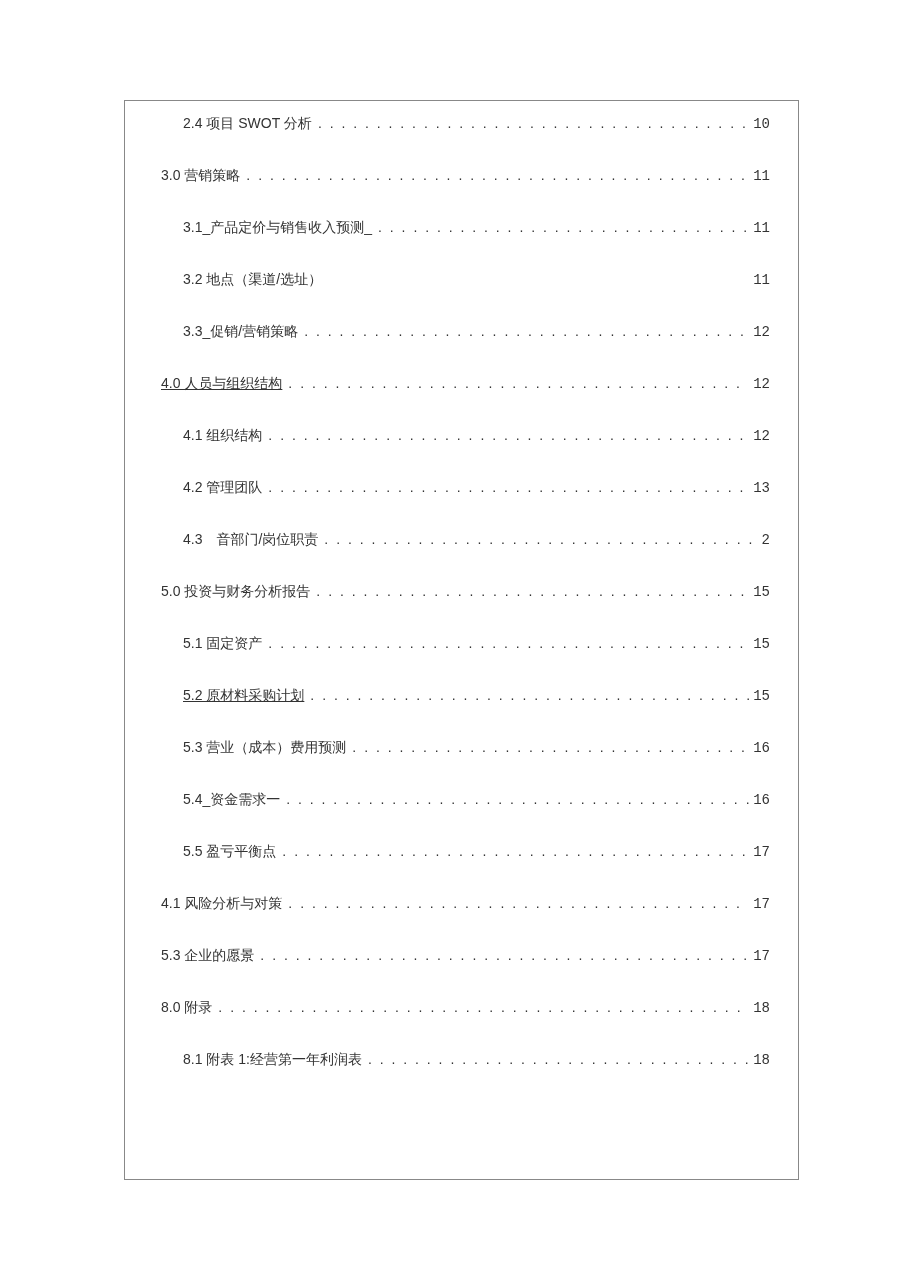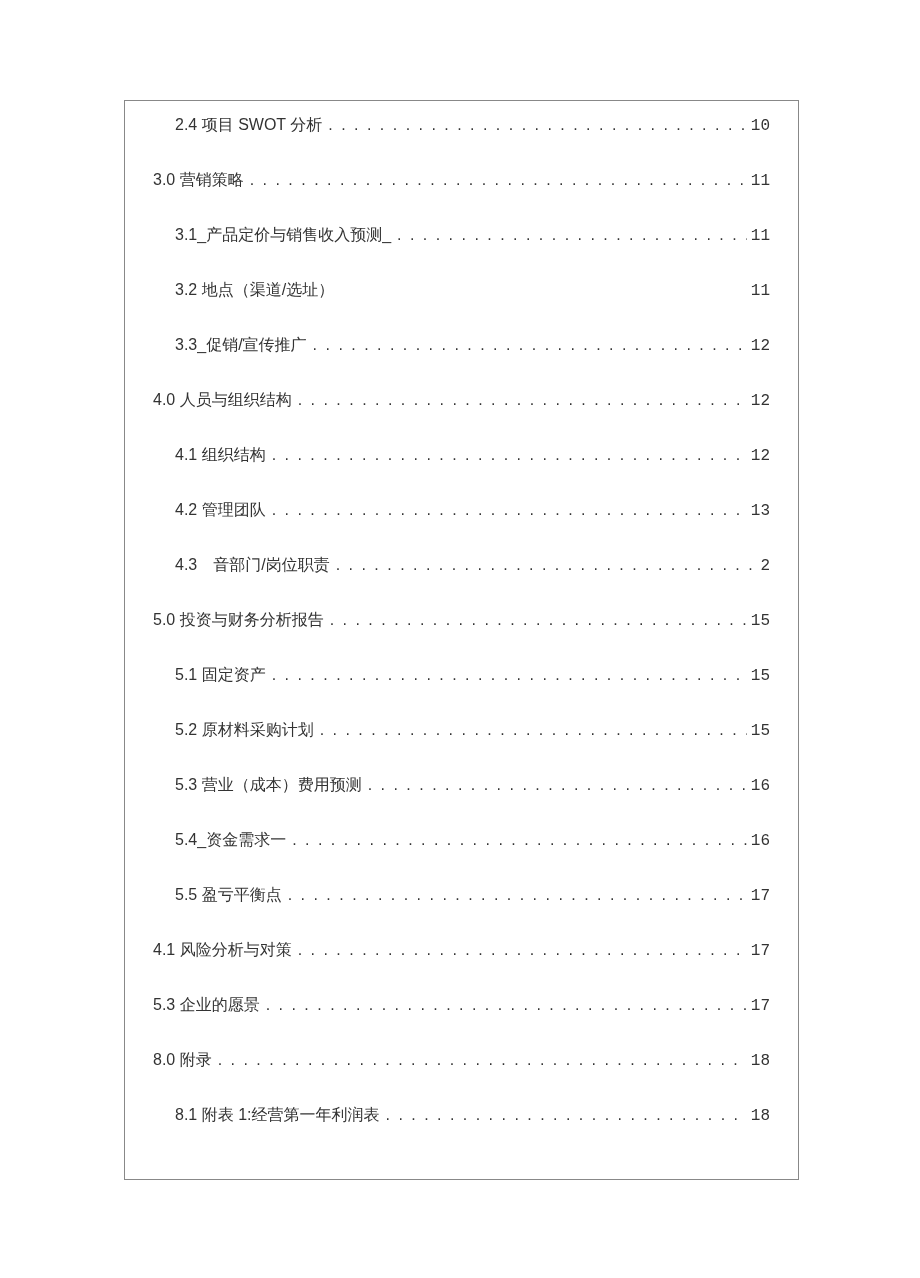--- a/index.html
+++ b/index.html
@@ -16,27 +16,28 @@
     left: 124px;
     top: 100px;
     width: 675px;
     height: 1080px;
     border: 1px solid #888;
     padding: 14px 28px 20px 28px;
   }
   .toc-entry {
     display: flex;
     align-items: baseline;
-    font-size: 16px;
+    font-size: 14px;
     margin-bottom: 34px;
     white-space: nowrap;
+    margin-left: 8px;
   }
   .toc-entry.level-2 { padding-left: 22px; }
   .toc-entry .label { flex: 0 0 auto; }
-  .toc-entry .label.underline { }
+  .toc-entry .label.underline { text-decoration: underline; }
   .toc-entry .leader {
     flex: 1 1 auto;
     overflow: hidden;
     letter-spacing: 2px;
     color: #333;
     padding-left: 6px;
   }
   .toc-entry .leader::before {
     content: ". . . . . . . . . . . . . . . . . . . . . . . . . . . . . . . . . . . . . . . . . . . . . . . . . . . . . . . . . . . . . . . . . . . . . . . . . . . . . . . . . . . . . . . . . . . . . . . . . . . . . . . . . . . . . . . . . . . . . . . .";
     display: block;
@@ -72,21 +73,21 @@
         <span class="label">3.1_产品定价与销售收入预测_</span>
         <span class="leader"></span>
         <span class="page">11</span>
       </div>
       <div class="toc-entry level-2">
         <span class="label">3.2 地点（渠道/选址）</span>
         <span class="leader solid"></span>
         <span class="page">11</span>
       </div>
       <div class="toc-entry level-2">
-        <span class="label">3.3_促销/宣传推广</span>
+        <span class="label">3.3_促销/营销策略</span>
         <span class="leader"></span>
         <span class="page">12</span>
       </div>
       <div class="toc-entry level-1">
         <span class="label underline">4.0 人员与组织结构</span>
         <span class="leader"></span>
         <span class="page">12</span>
       </div>
       <div class="toc-entry level-2">
         <span class="label">4.1 组织结构</span>

